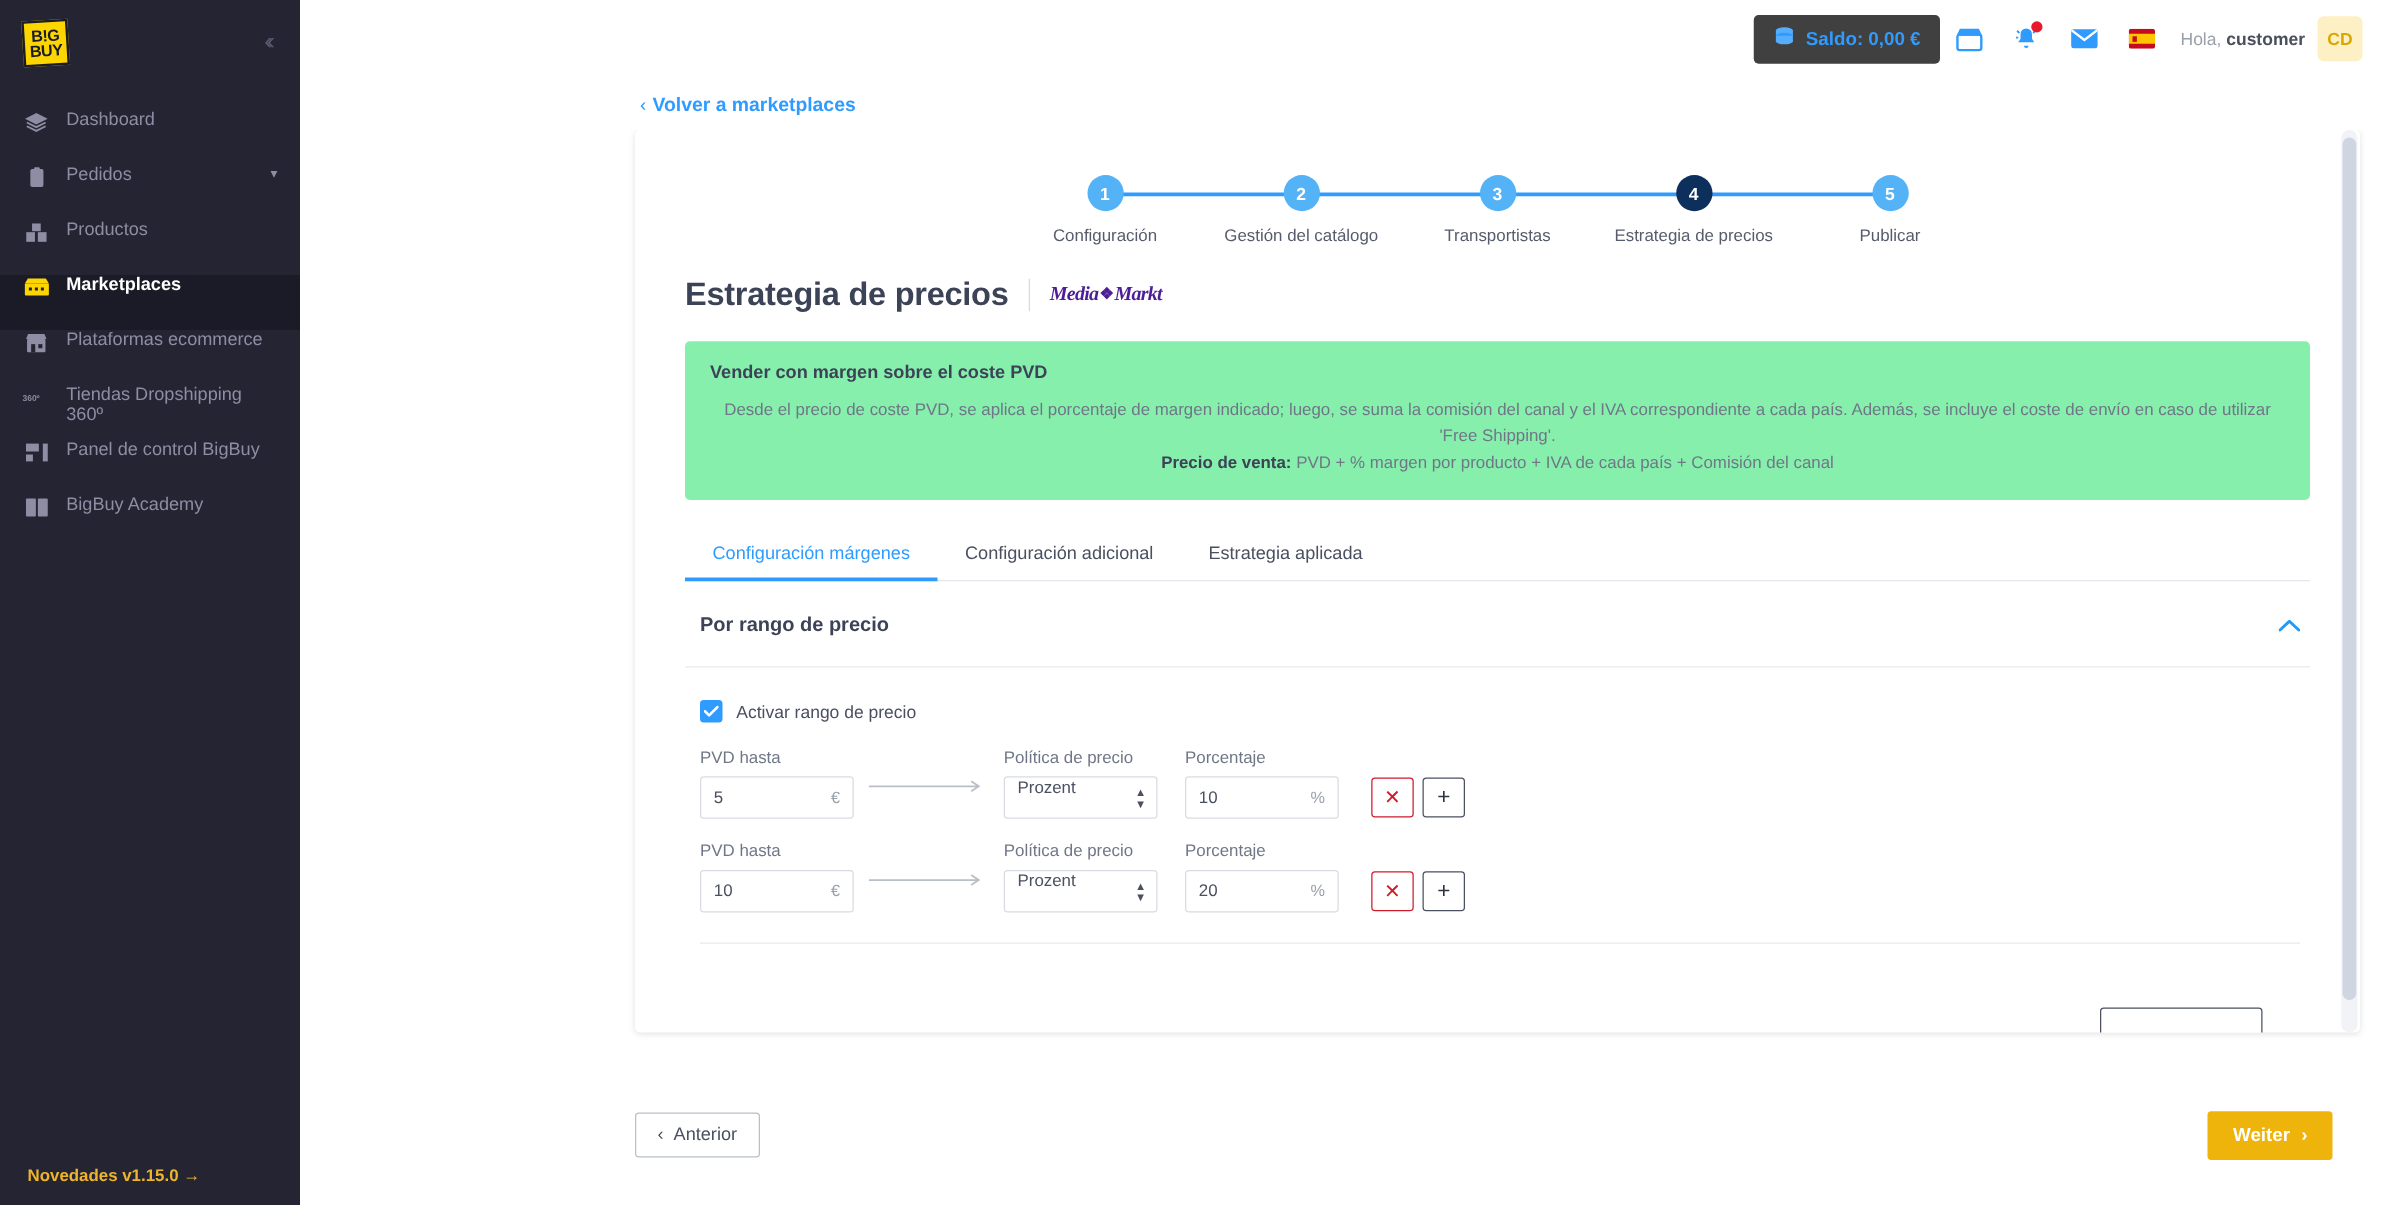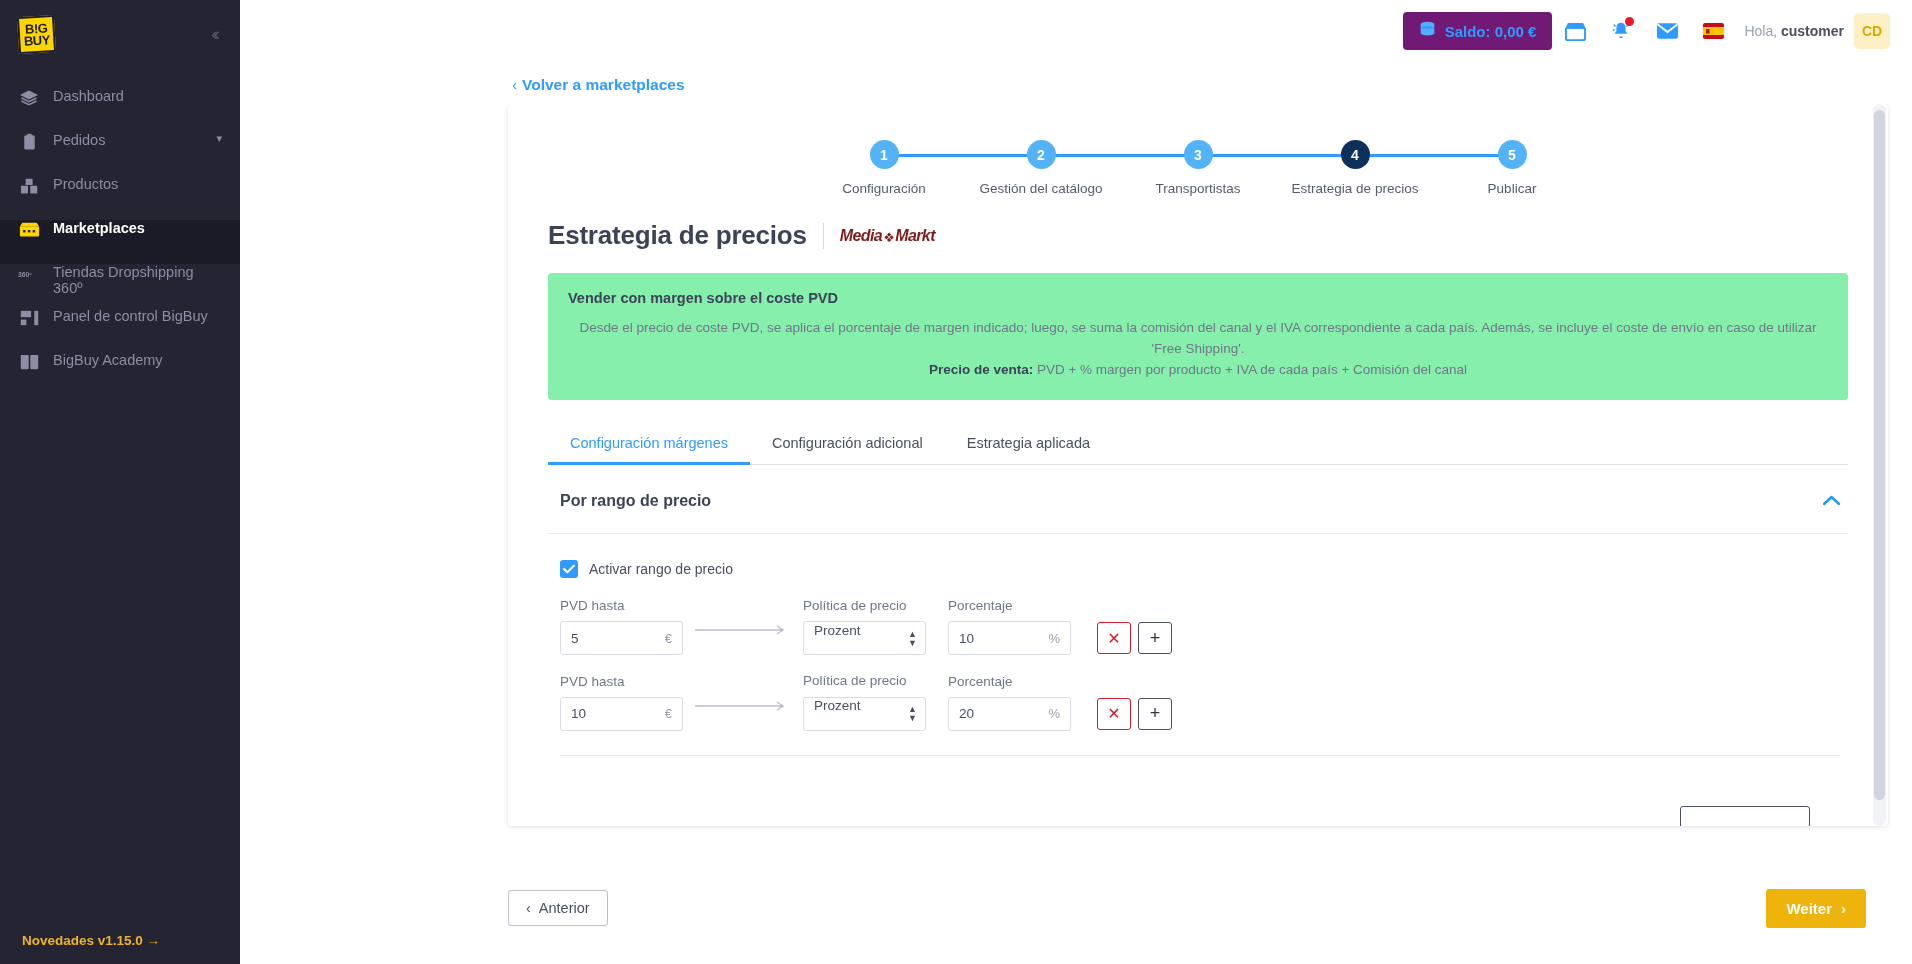--- a/index.html
+++ b/index.html
@@ -38,21 +38,21 @@
     position: absolute; bottom: 16px; left: 0; right: 0;
     padding: 0 22px; color: #f0b429; font-size: 13.5px; font-weight: 700; cursor: pointer;
   }
 
   
   .main { flex: 1; height: 964px; display: flex; flex-direction: column; background: #ffffff; position: relative; }
 
   .topbar { height: 62px; display: flex; align-items: center; justify-content: flex-end; padding-right: 22px; gap: 0; background:#fff;}
   .saldo {
     display: flex; align-items: center; gap: 9px;
-    background: #701a75; border-radius: 4px; padding: 9px 16px;
+    background: #404040; border-radius: 4px; padding: 9px 16px;
     color: #2f9bff; font-size: 15px; font-weight: 700; cursor: pointer;
   }
   .tb-ico { width: 46px; height: 40px; display: flex; align-items: center; justify-content: center; cursor: pointer; position: relative; }
   .dot { position: absolute; top: 6px; right: 10px; width: 9px; height: 9px; border-radius: 50%; background: #e8192c; }
   .hola { font-size: 14px; color: #9aa0ab; margin: 0 10px 0 8px; }
   .hola b { color: #4a4f5c; font-weight: 700; }
   .avatar {
     width: 36px; height: 36px; border-radius: 5px; background: #fdf0c4;
     color: #d9a800; font-weight: 800; font-size: 14px;
     display: flex; align-items: center; justify-content: center; cursor: pointer;
@@ -79,21 +79,21 @@
   .step.active .bub { background: #0d2f5c; }
   .step .lbl { margin-top: 12px; font-size: 13.5px; color: #565c6b; white-space: nowrap; }
   .step::after {
     content: ""; position: absolute; top: 14px; left: 50%; width: 157px; height: 3px; background: #2f9bff; z-index: 1;
   }
   .step:last-child::after { display: none; }
 
   .title-row { display: flex; align-items: center; gap: 16px; padding: 18px 0 0 40px; }
   .title-row h1 { font-size: 26px; color: #3c4356; font-weight: 700; letter-spacing: -0.2px; }
   .divv { width: 1px; height: 26px; background: #d6dae1; }
-  .mm { color: #7f1d1d; font-style: italic; font-weight: 800; font-size: 16px; letter-spacing: -0.6px; display:flex; align-items:flex-end;}
+  .mm { color: #4c1d95; font-style: italic; font-weight: 800; font-size: 16px; letter-spacing: -0.6px; display:flex; align-items:flex-start;font-family:Liberation Serif, serif;}
   .mm .star { font-style: normal; font-size: 13px; margin: 0 1px; }
 
   .infobox { margin: 22px 40px 0; background: #86efac; border-radius: 4px; padding: 17px 20px 19px; }
   .infobox h3 { font-size: 14.5px; color: #3c4356; font-weight: 700; margin-bottom: 12px; }
   .infobox p { font-size: 13.5px; color: #6f7787; line-height: 1.55; text-align: center; }
   .infobox p b { color: #3c4356; }
 
   .tabs { display: flex; gap: 0; margin: 24px 40px 0; border-bottom: 1px solid #e3e7ec; }
   .tab { padding: 11px 22px 13px; font-size: 14.5px; color: #4a5060; cursor: pointer; position: relative; }
   .tab.active { color: #2f9bff; }
@@ -214,20 +214,31 @@
               <rect x="1" y="6" width="24" height="12" rx="1"></rect>
               <path d="M1 6 4 1h18l3 5z"></path>
               <rect x="5" y="10" width="3" height="3" fill="#242433"></rect>
               <rect x="11" y="10" width="3" height="3" fill="#242433"></rect>
               <rect x="17" y="10" width="3" height="3" fill="#242433"></rect>
             </svg>
         </span>
         <span>Marketplaces</span>
       </div>
 
+      <div class="sb-item">
+        <span class="sb-ico">
+          <svg width="18" height="17" viewBox="0 0 22 20" fill="#8d8da3">
+              <rect x="2" y="6" width="18" height="13" rx="1"></rect>
+              <path d="M1 6 3 1h16l2 5z"></path>
+              <rect x="6" y="11" width="4" height="8" fill="#242433"></rect>
+              <rect x="13" y="11" width="4" height="4" fill="#242433"></rect>
+            </svg>
+        </span>
+        <span>Plataformas ecommerce</span>
+      </div>
 
       <div class="sb-item">
         <span class="sb-ico">
           <svg width="22" height="12" viewBox="0 0 26 12">
               <text x="0" y="9" font-size="8" font-weight="700" fill="#8d8da3" font-family="Liberation Sans, sans-serif">360º</text>
             </svg>
         </span>
         <span>Tiendas Dropshipping 360º</span>
       </div>
 

